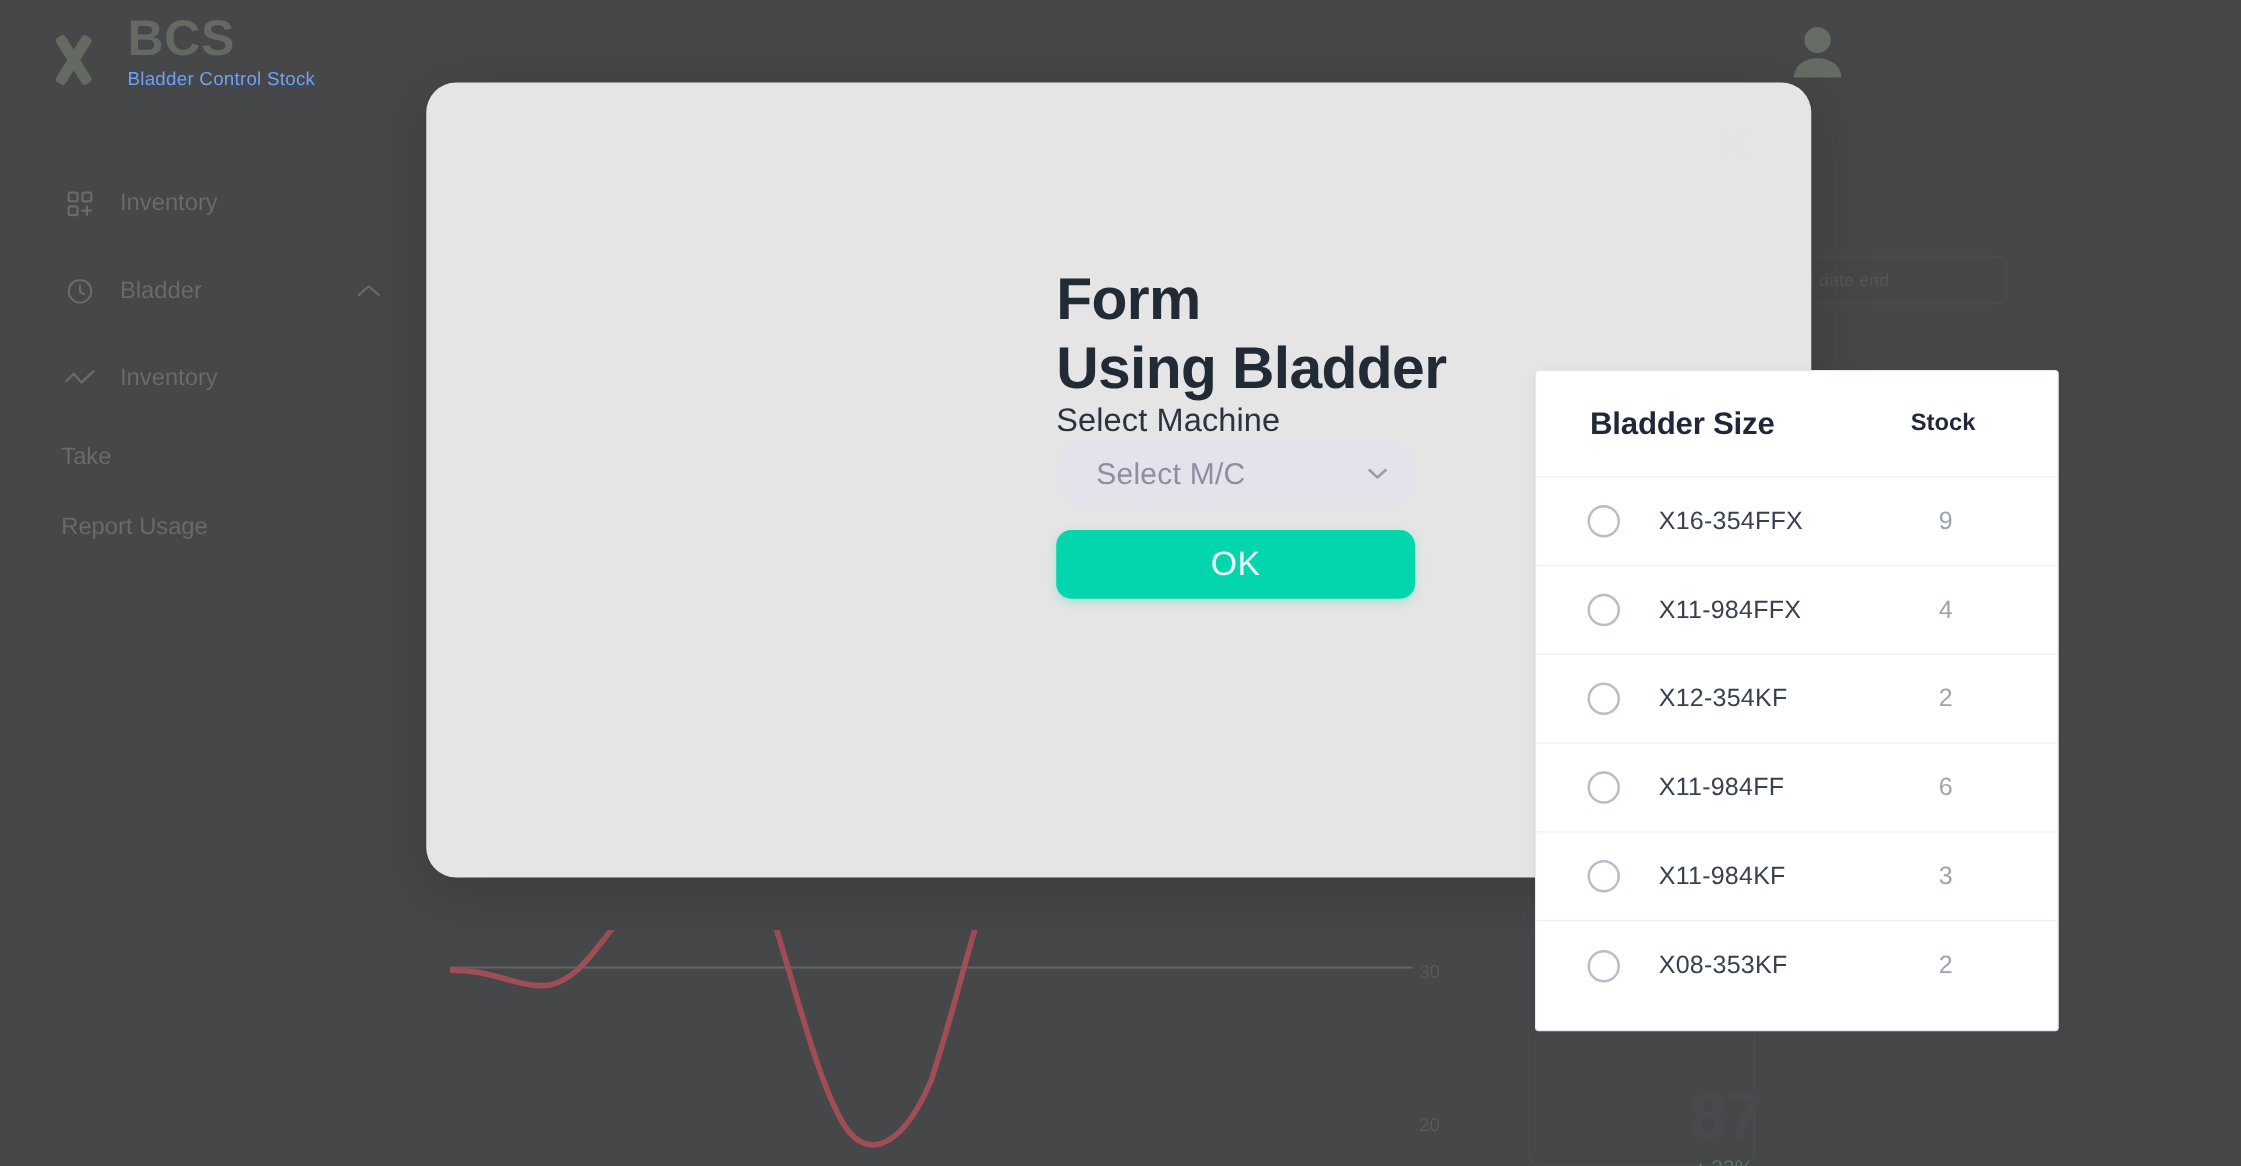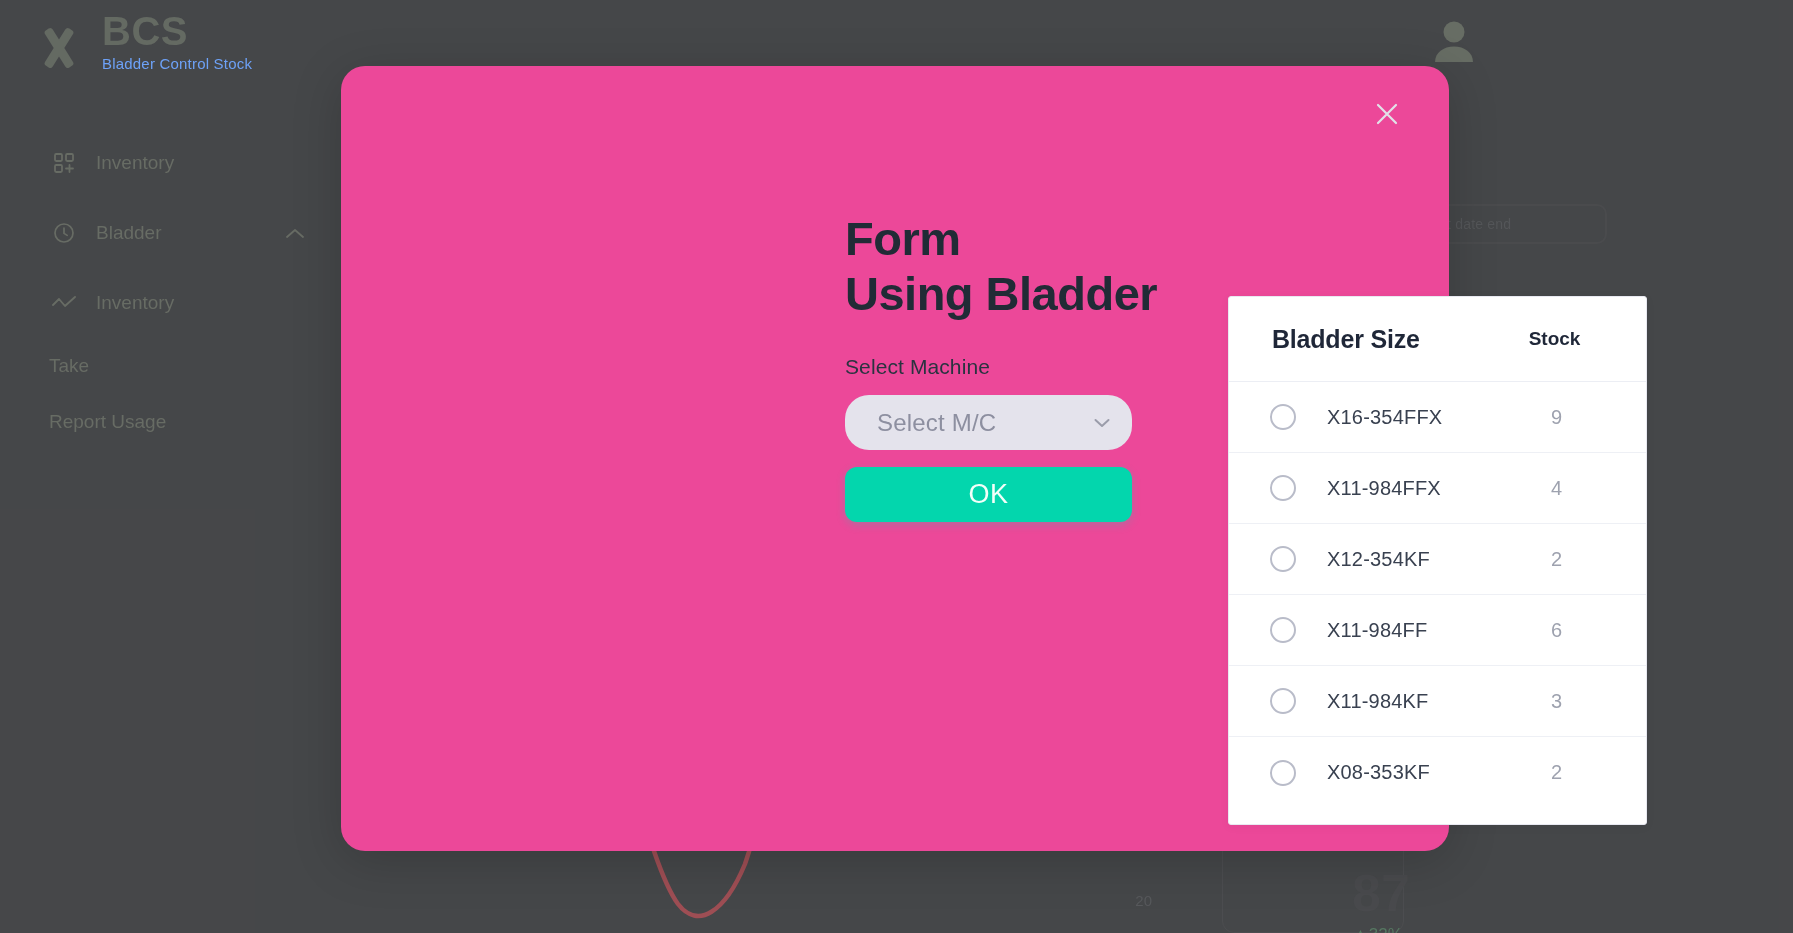--- a/index.html
+++ b/index.html
@@ -188,22 +188,22 @@
   .overlay {
     position: absolute;
     inset: 0;
     background: rgba(255,255,255,0.26);
     backdrop-filter: none;
   }
 
   .modal {
     position: absolute;
     left: 341px; top: 66px;
-    width: 1108px; height: 785px;
-    background: #ec4899;
+    width: 1108px; height: 636px;
+    background: #e5e5e5;
     border-radius: 24px;
     box-shadow: 0 10px 50px rgba(0,0,0,0.18);
   }
 
   .modal-close {
     position: absolute;
     right: 42px; top: 28px;
     width: 40px; height: 40px;
     cursor: pointer;
     display: flex;
@@ -220,28 +220,26 @@
   .form-title {
     font-size: 47px;
     font-weight: 700;
     color: #212b36;
     line-height: 1.16;
     letter-spacing: -0.5px;
     white-space: nowrap;
   }
 
   .field-label {
-    margin-top: 34px;
-    font-size: 21px;
+    font-size: 26px;
     color: #2a3340;
     letter-spacing: 0.1px;
   }
 
   .select-box {
-    margin-top: 16px;
     width: 287px;
     height: 55px;
     background: #e4e3ec;
     border-radius: 24px;
     display: flex;
     align-items: center;
     padding: 0 18px 0 32px;
     cursor: pointer;
     position: relative;
   }

